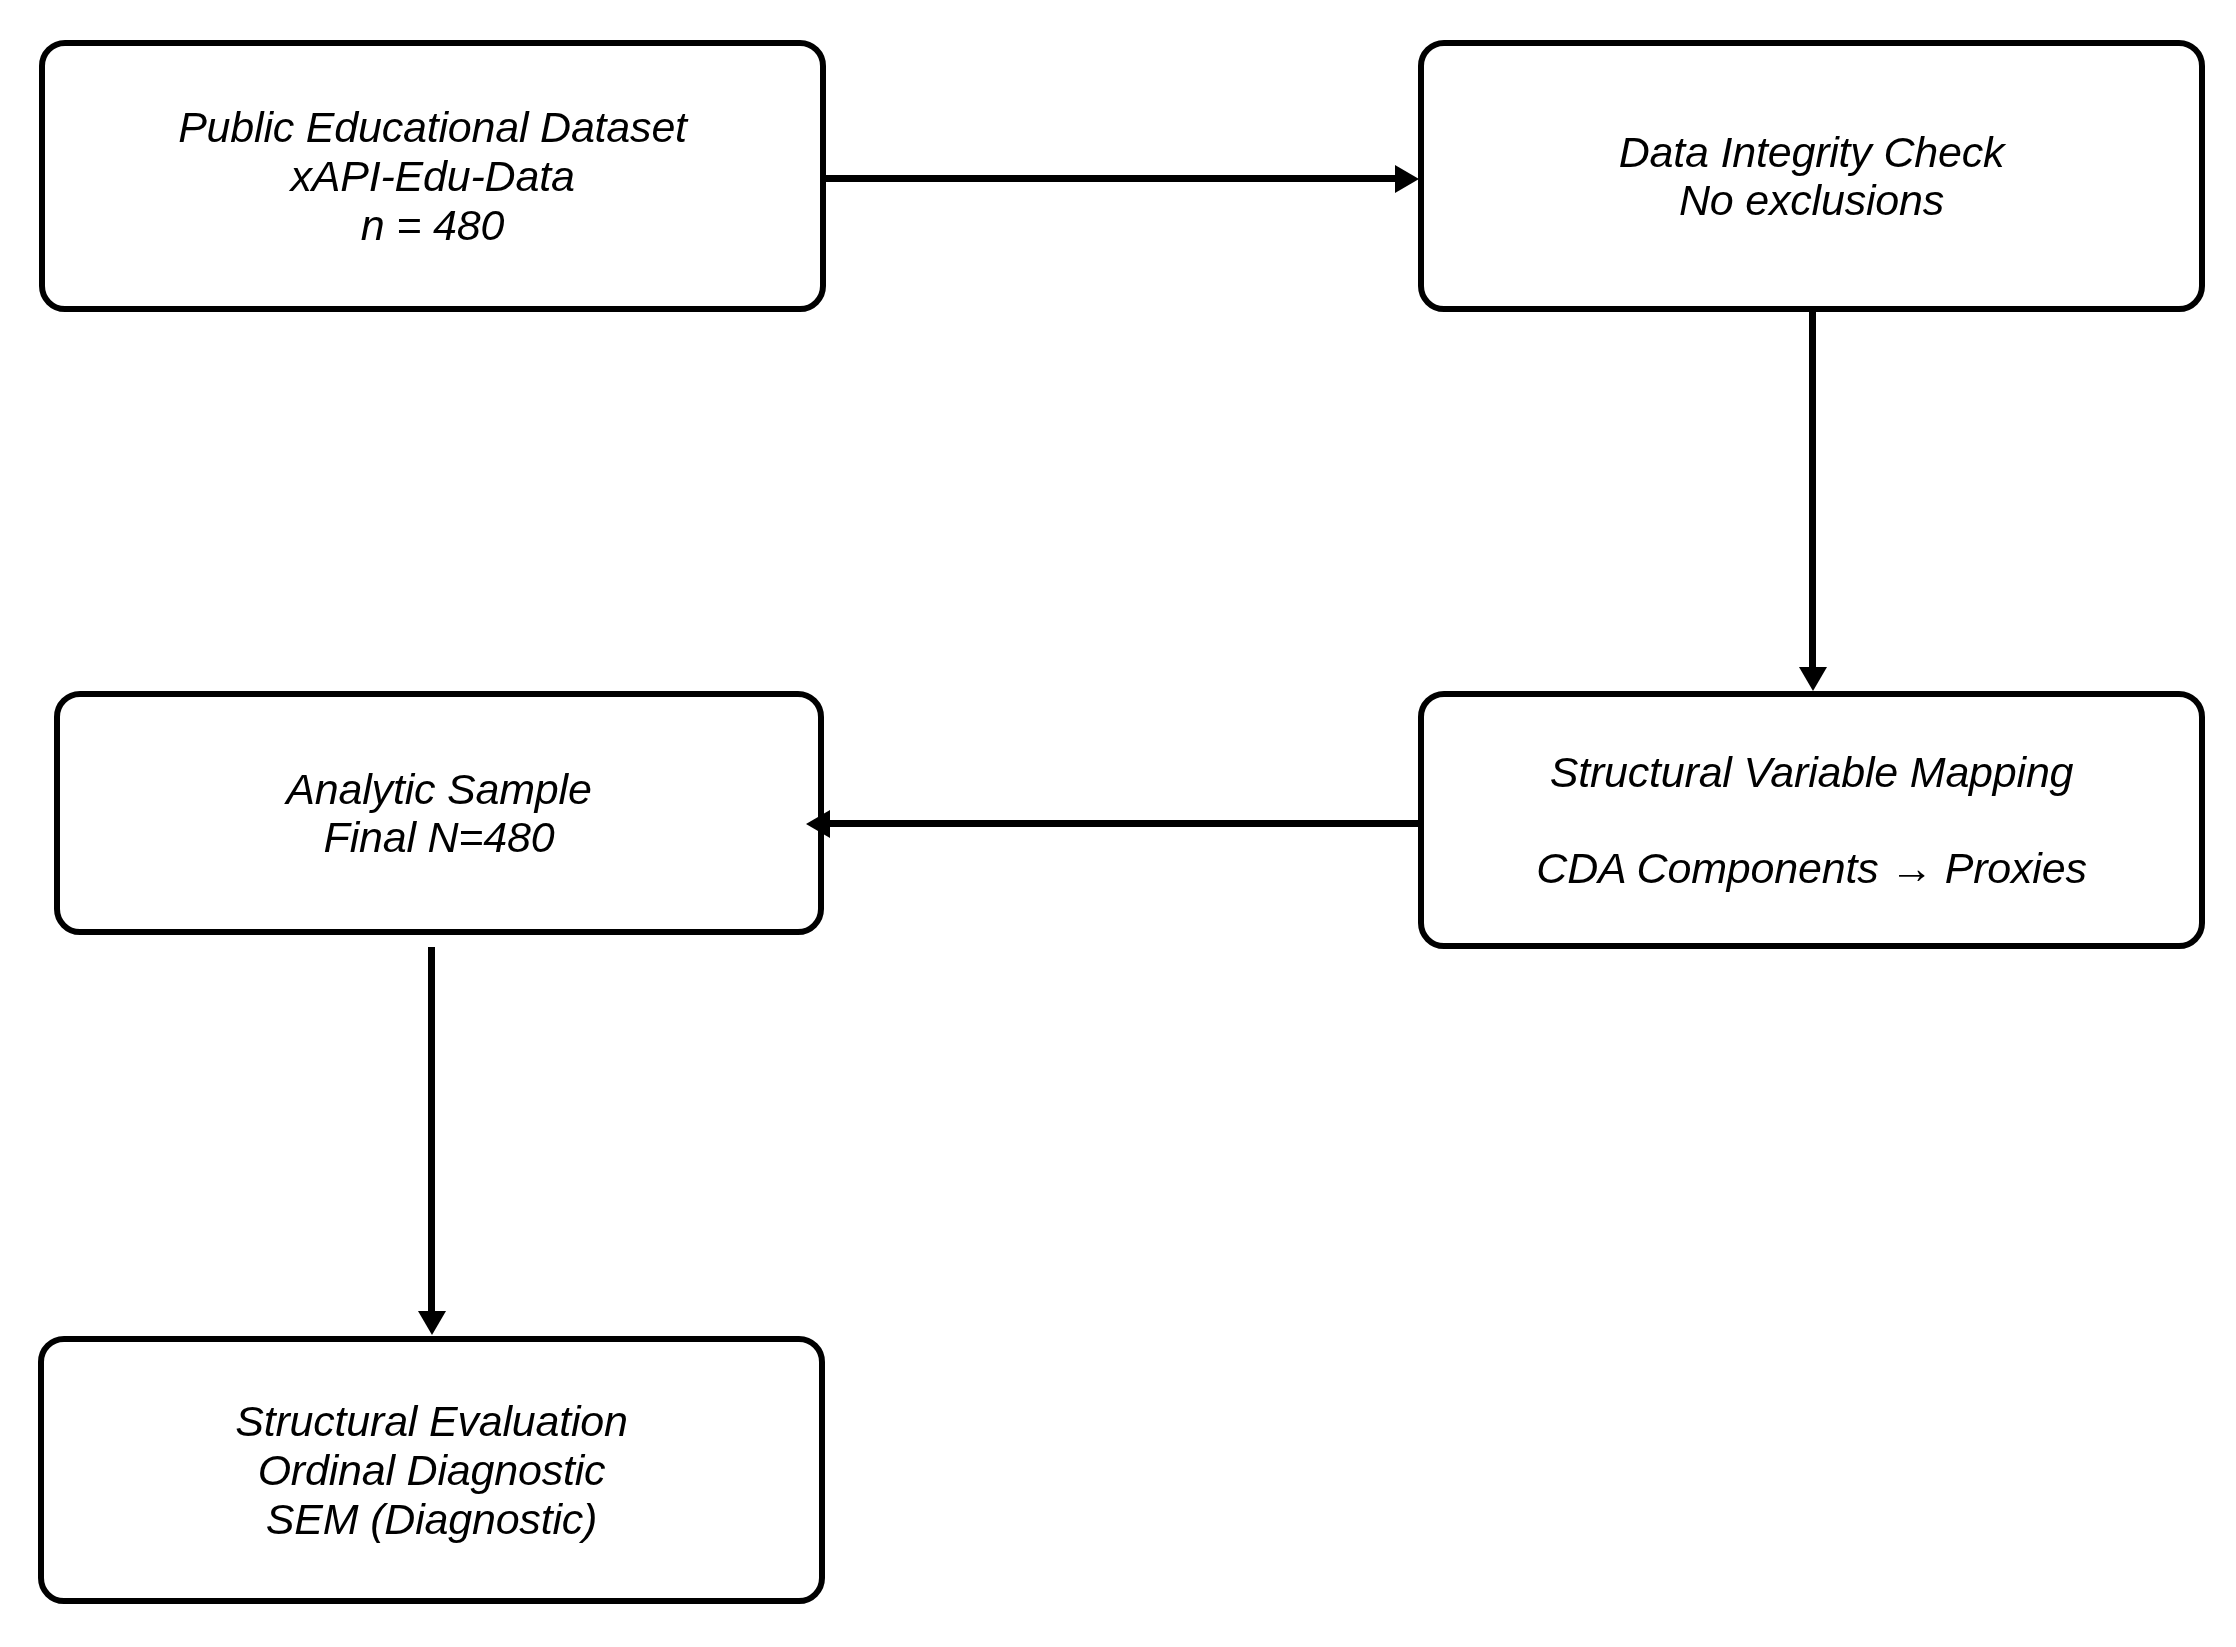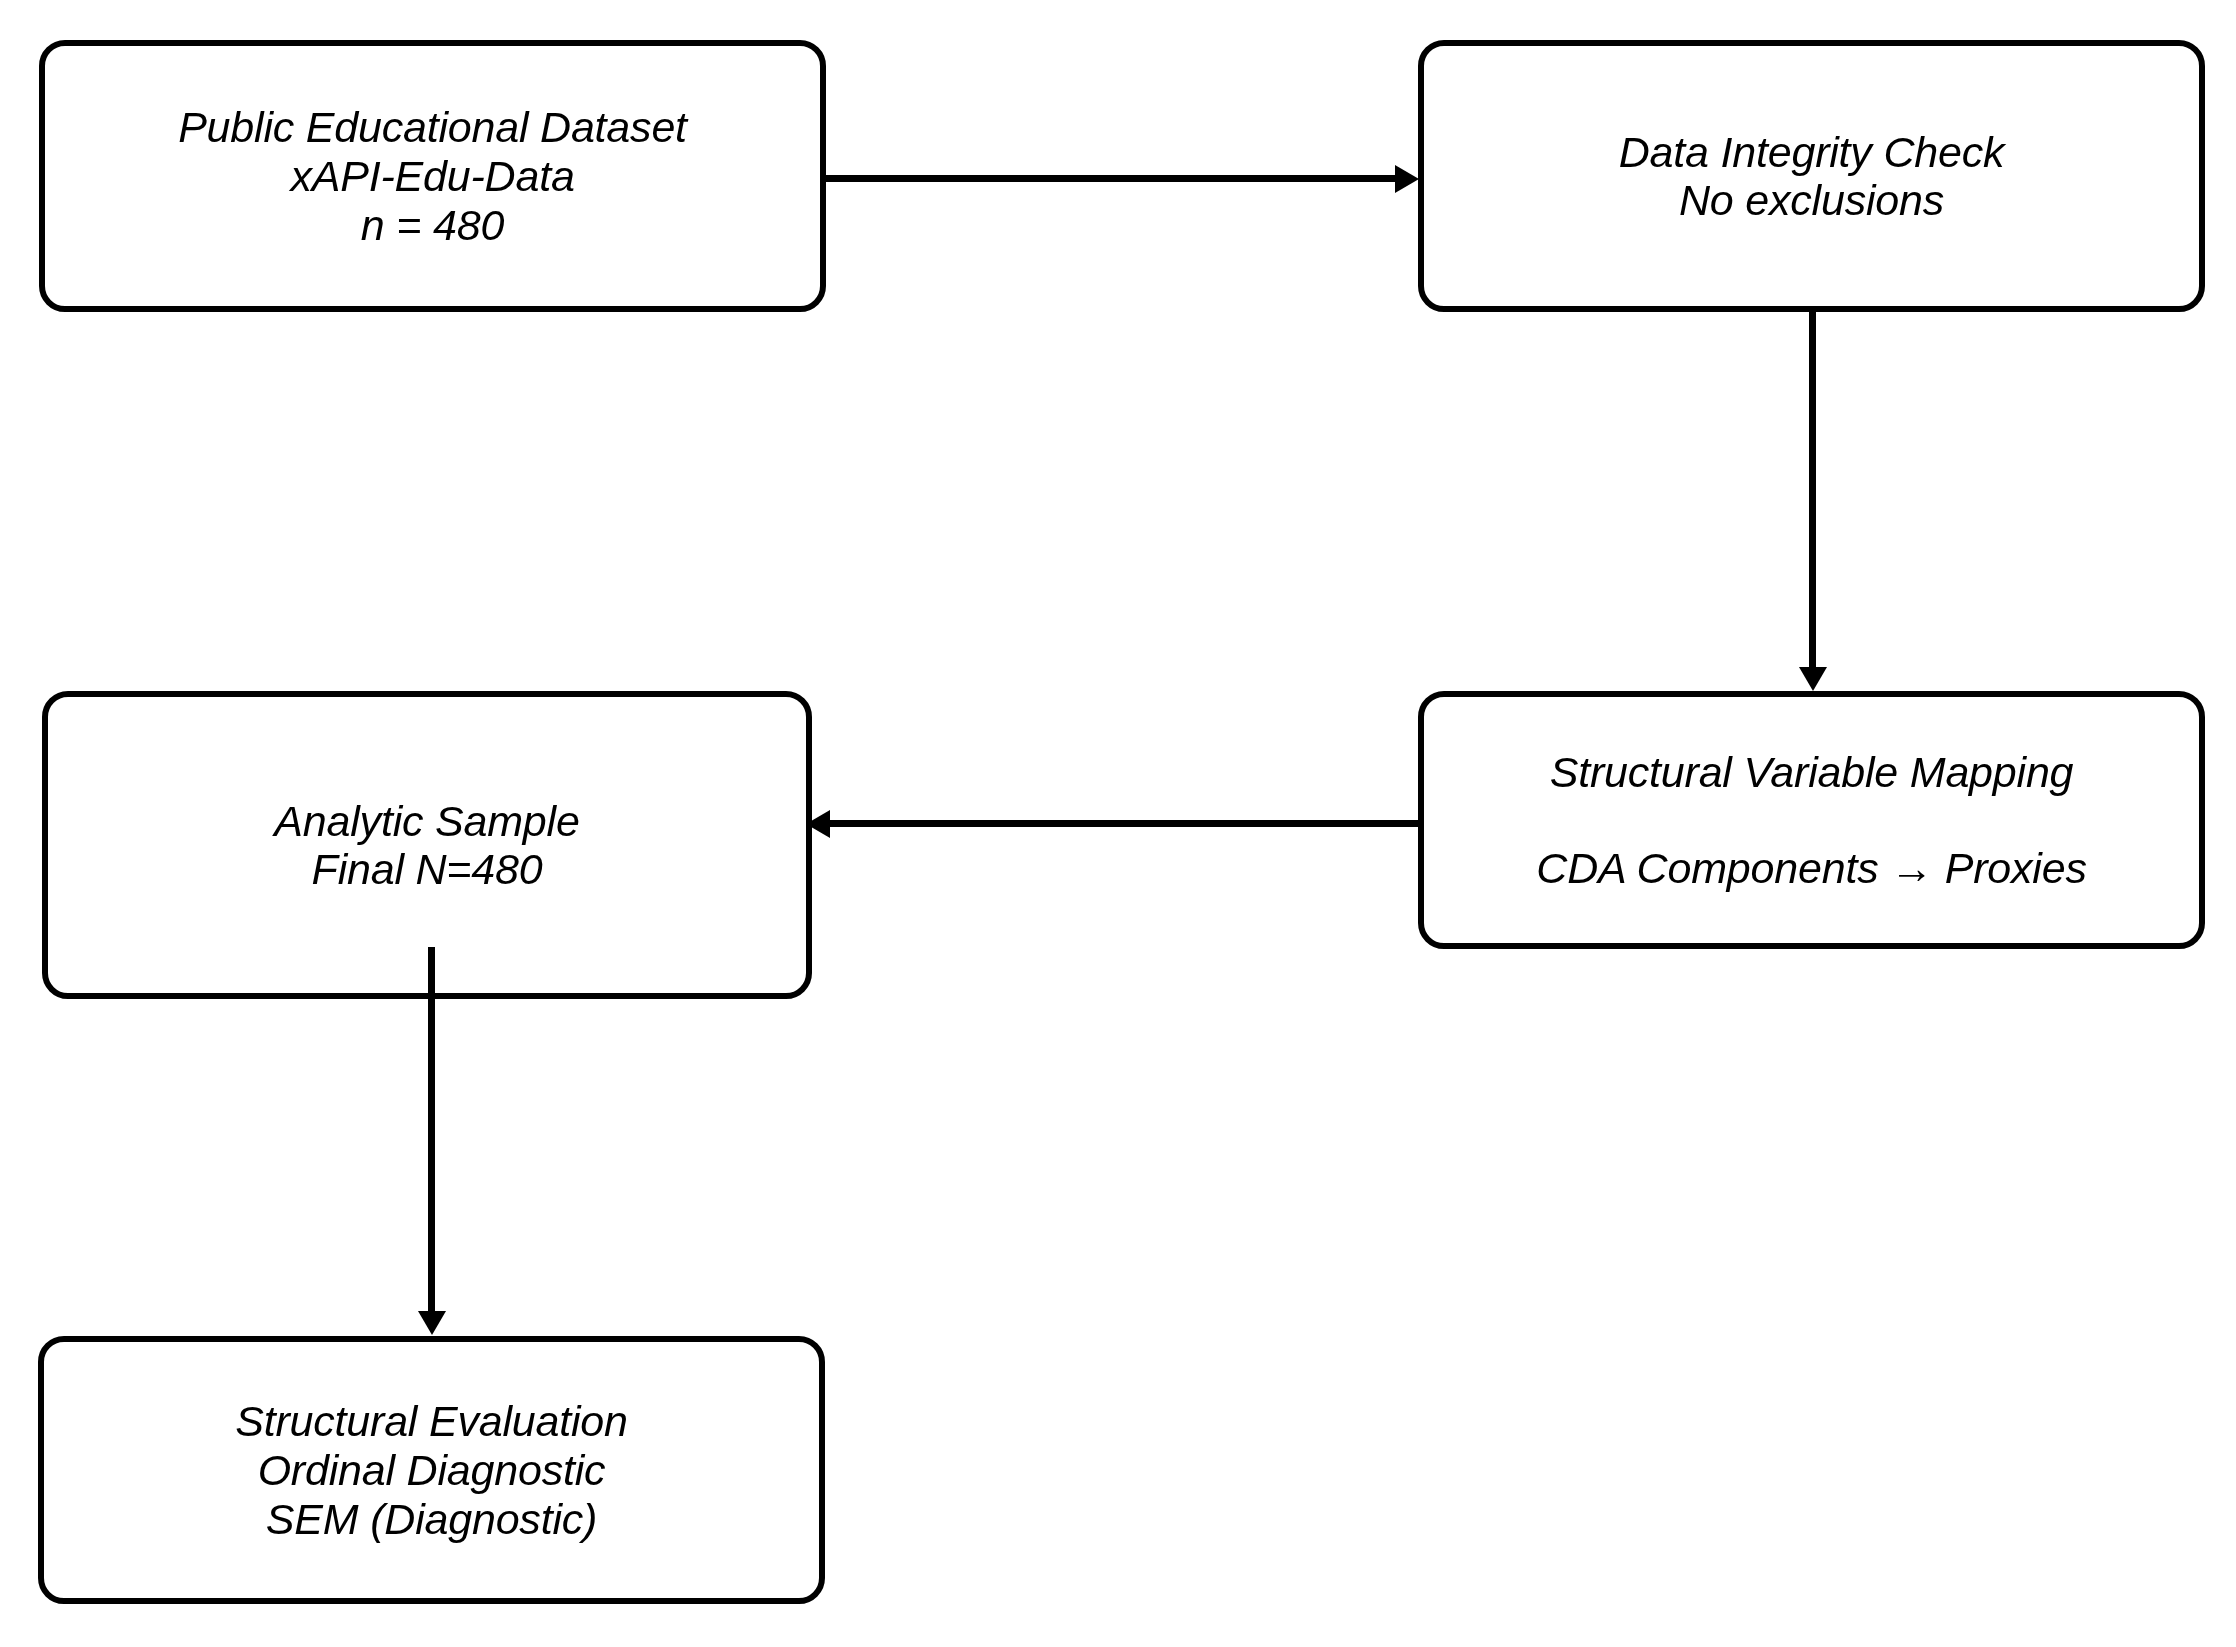--- a/index.html
+++ b/index.html
@@ -37,21 +37,21 @@
     white-space: nowrap;
     font-weight: 400;
     font-style: italic;
   }
   .node .line + .line {
     margin-top: 2.6px;
   }
   
   #node-source          { left: 39px;   top: 40px;   width: 787px;  height: 272px; }
   #node-integrity       { left: 1418px; top: 40px;   width: 787px;  height: 272px; }
-  #node-analytic        { left: 42px;   top: 691px;  width: 770px;  height: 308px; }
+  #node-analytic        { left: 54px;   top: 691px;  width: 770px;  height: 244px; }
   #node-mapping         { left: 1418px; top: 691px;  width: 787px;  height: 258px; gap: 48px; }
   #node-evaluation      { left: 38px;   top: 1336px; width: 787px;  height: 268px; }
 
   
   .edge {
     position: absolute;
   }
   .edge .shaft-h {
     position: absolute;
     height: 7px;

